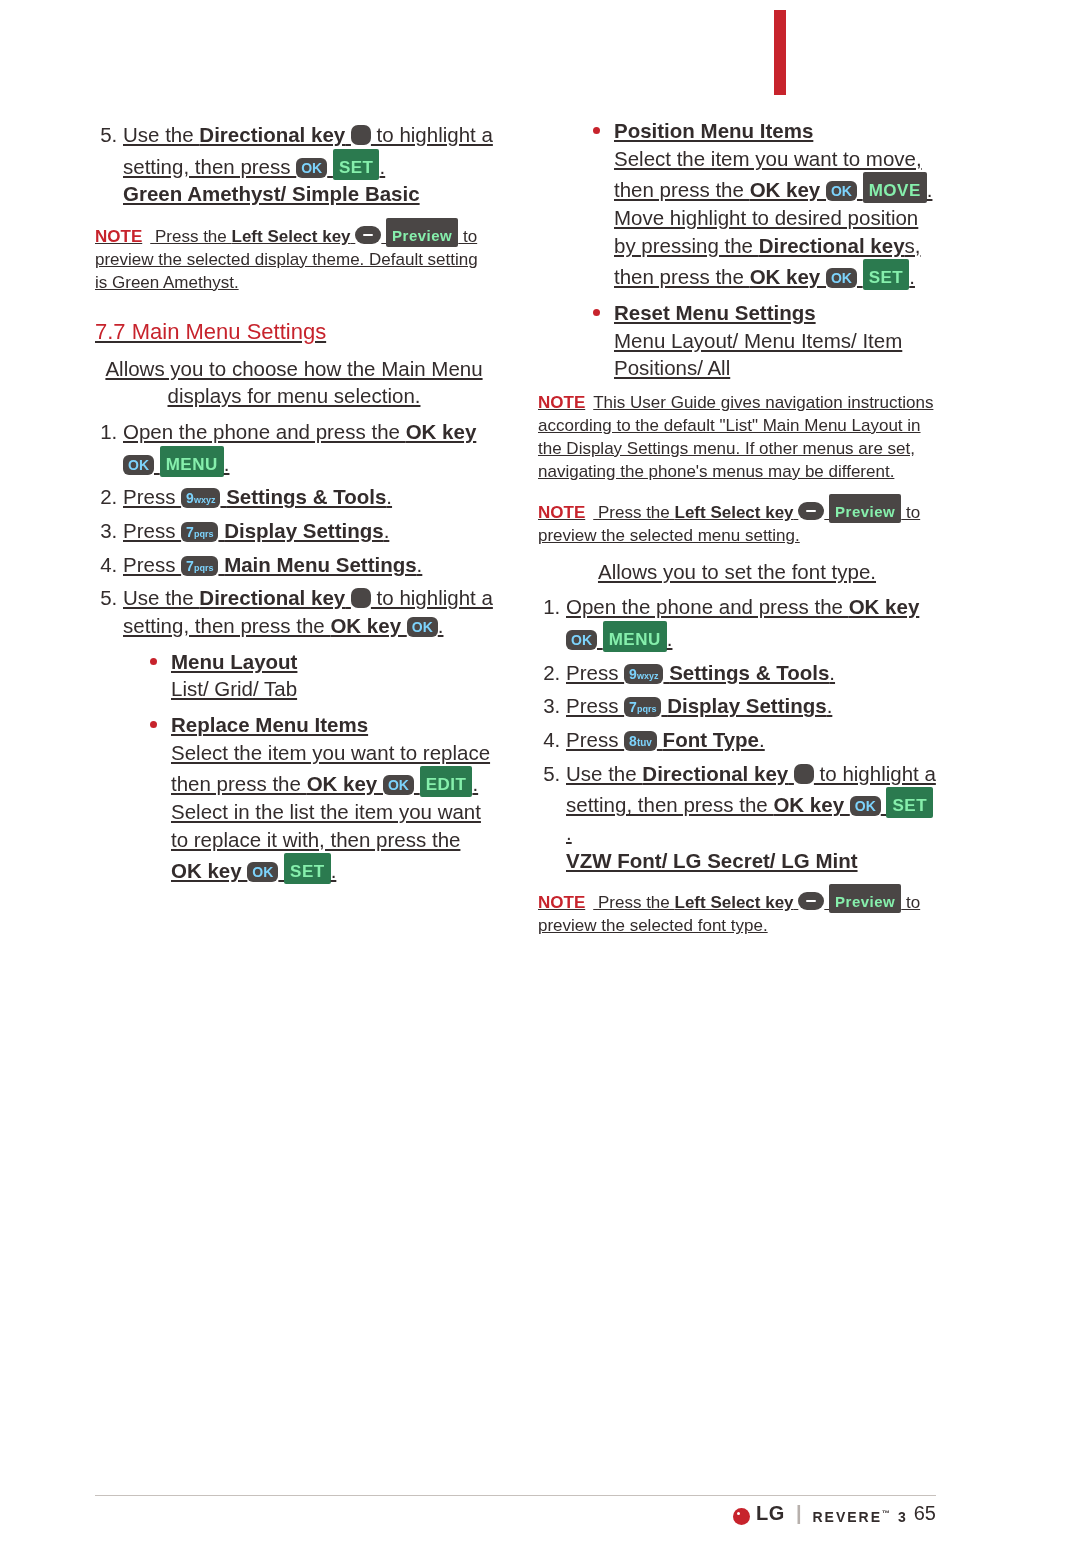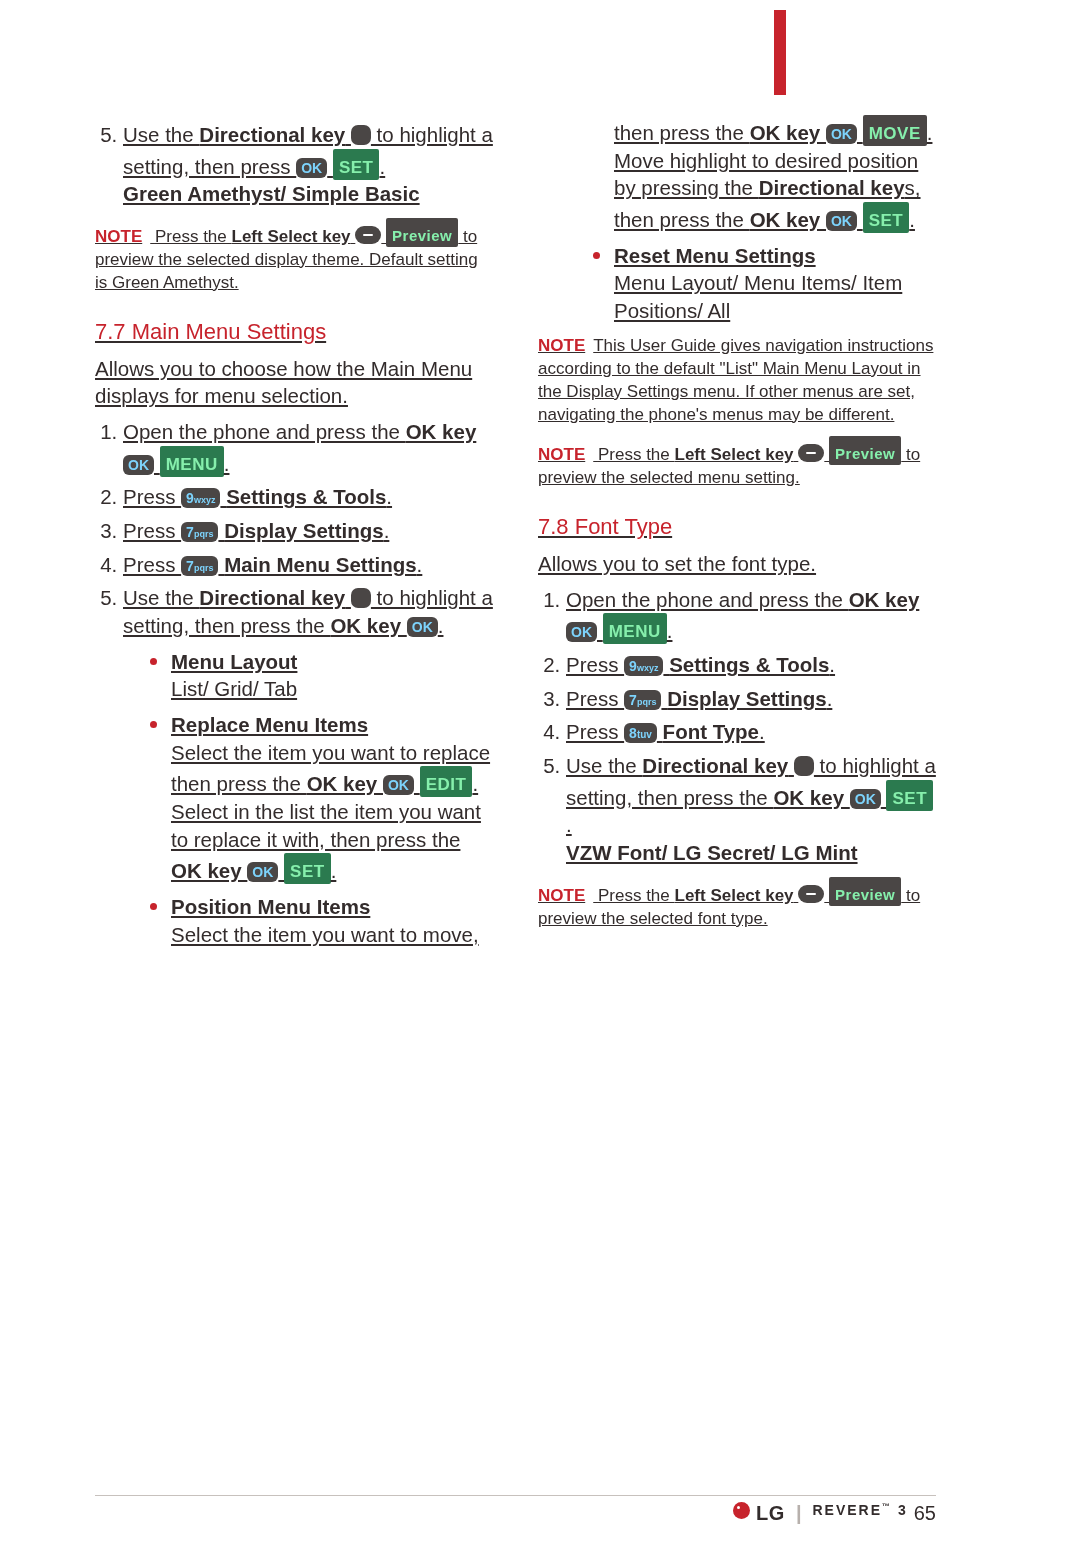--- a/index.html
+++ b/index.html
@@ -33,21 +33,21 @@
     column-gap: 45px;
     font-size: 20.5px;
     line-height: 1.35;
   }
   .h2 {
     color: var(--red);
     font-size: 22px;
     font-weight: 400;
     margin: 22px 0 8px 0;
   }
-  .intro { margin: 0 0 8px 0; }
+  .intro { margin: 0 0 8px 0; text-align: center; }
   ol.steps {
     list-style: decimal;
     padding-left: 28px;
     margin: 6px 0;
   }
   ol.steps > li { margin: 6px 0; }
   ul.bullets {
     list-style: disc;
     padding-left: 48px;
     margin: 4px 0;
@@ -116,21 +116,21 @@
   .footer {
     position: absolute;
     bottom: 55px;
     left: 95px; right: 80px;
     border-top: 1px solid #c7c1bd;
   }
   .footer .f-right {
     position: absolute;
     right: 0; top: 6px;
     display: flex;
-    align-items: flex-start;
+    align-items: flex-end;
     gap: 6px;
     font-size: 20px;
     letter-spacing: 0;
   }
   .lg-ball {
     width: 17px; height: 17px;
     background: var(--red);
     border-radius: 50%;
     position: relative;
   }
@@ -228,21 +228,20 @@
       <span class="note-label">NOTE</span><span>This User Guide gives navigation instructions according to the default "List" Main Menu Layout in the Display Settings menu. If other menus are set, navigating the phone's menus may be different.</span>
     </div>
 
     <div class="note nobreak">
       <span class="note-label">NOTE</span>
       <span>Press the </span><span class="bold">Left Select key</span>
       <span class="soft"></span>
       <span class="badge black" style="font-size:15px">Preview</span><span> to preview the selected menu setting.</span>
     </div>
 
-    <div class="h2 nobreak">7.8 Font Type</div>
     <p class="intro">Allows you to set the font type.</p>
 
     <ol class="steps">
       <li>
         <span>Open the phone and press the </span><span class="bold">OK key </span><span class="k">OK</span>
         <span class="badge green">MENU</span>.
       </li>
       <li>
         <span>Press </span><span class="k"><span>9</span><span style="font-size:9px">wxyz</span></span>
         <span class="bold">Settings &amp; Tools</span>.

